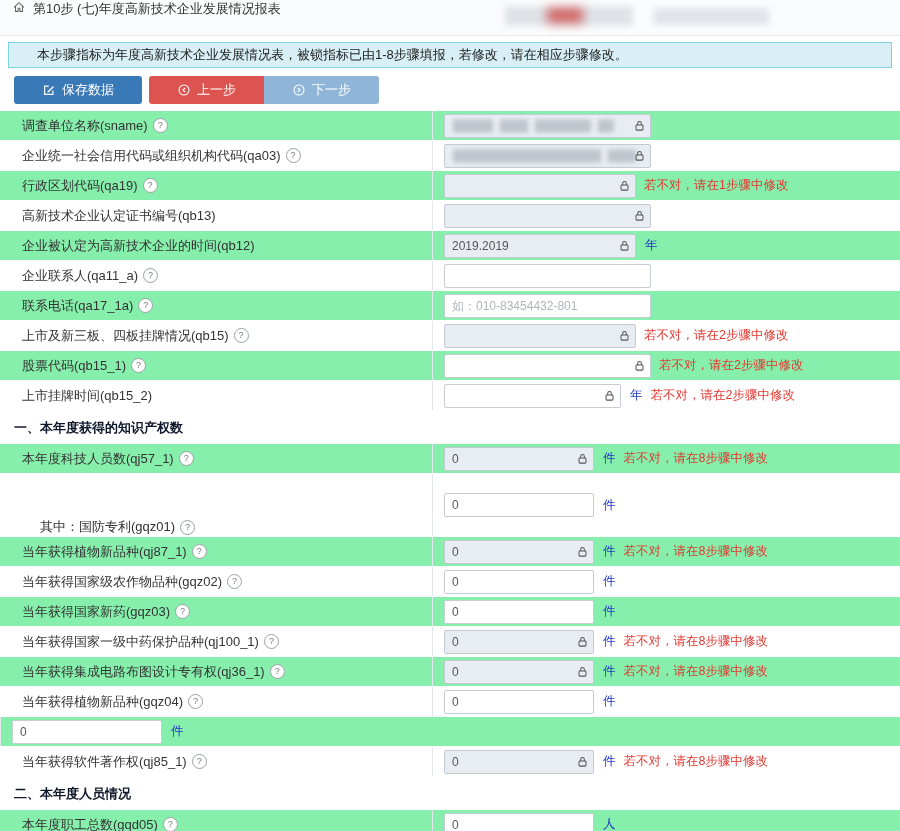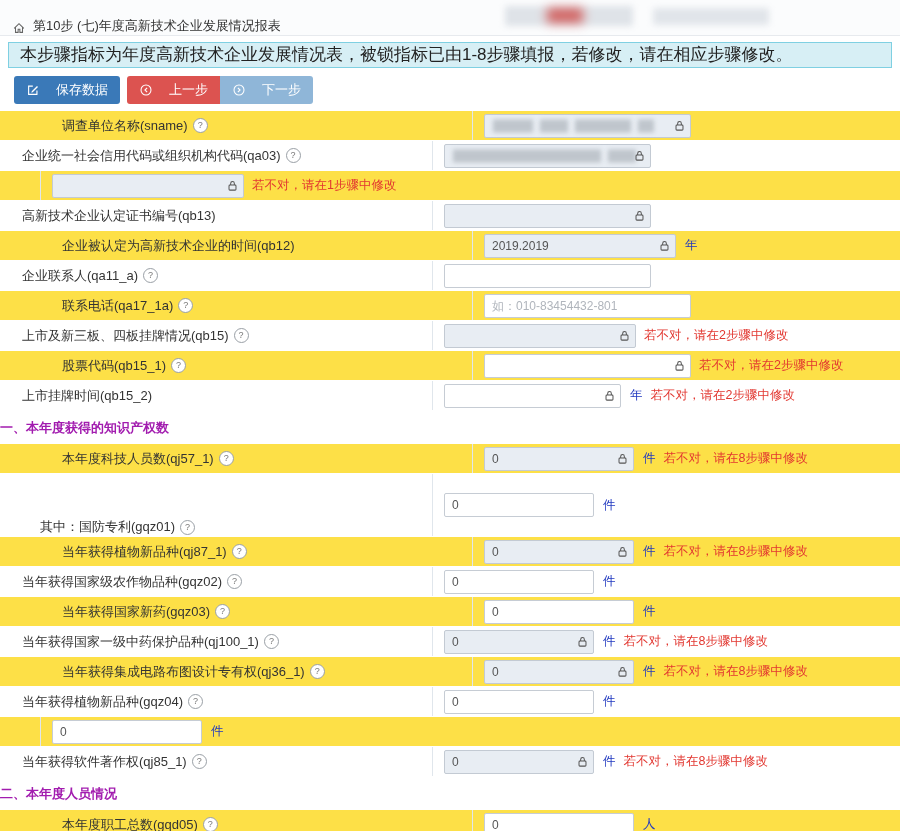--- a/index.html
+++ b/index.html
@@ -2,45 +2,45 @@
 <html><head>
 <meta charset="utf-8">
 <style>
   html,body{margin:0;padding:0;}
   body{
     width:900px;height:831px;overflow:hidden;background:#fff;
     font-family:"Liberation Sans","DejaVu Sans",sans-serif;
     -webkit-font-smoothing:antialiased;
   }
   
-  .titlebar{height:36px;display:flex;align-items:flex-end;padding:0 12px;
+  .titlebar{height:36px;display:flex;align-items:flex-start;padding:0 12px;
     background:#fbfcfd;border-bottom:1px solid #e7eaee;position:relative;box-sizing:border-box;}
   .title{font-size:13px;color:#333;margin-left:7px;}
   .stamp{position:absolute;left:505px;top:6px;display:flex;gap:20px;align-items:center;}
   .stamp .b1{width:128px;height:20px;background:#dfe3e8;filter:blur(3px);border-radius:2px;position:relative;}
   .stamp .b1 .red{position:absolute;left:42px;top:2px;width:36px;height:15px;background:#cf4a47;filter:blur(4px);opacity:.85;}
   .stamp .b2{width:116px;height:17px;background:#e1e5ea;filter:blur(3px);border-radius:2px;}
   
   .notice{margin:6px 8px 8px 8px;background:#d7eff5;border:1px solid #7fd0e2;
-    color:#222;font-size:17px;padding:4px 11px;line-height:16px;}
+    color:#222;font-size:13px;padding:4px 28px;line-height:16px;}
   
   .toolbar{display:flex;align-items:center;margin:0 0 7px 14px;height:28px;}
-  .btn{display:inline-flex;align-items:center;gap:16px;color:#fff;font-size:13px;
-    padding:0 12px;height:28px;border:none;cursor:pointer;font-family:inherit;}
+  .btn{display:inline-flex;align-items:center;gap:6px;color:#fff;font-size:13px;
+    padding:0 28px;height:28px;border:none;cursor:pointer;font-family:inherit;}
   .btn-save{background:#3a79b8;border-radius:3px;margin-right:7px;}
   .btn-prev{background:#dc5350;border-radius:3px 0 0 3px;}
   .btn-next{background:#8fb6d8;border-radius:0 3px 3px 0;}
   .btn svg{flex:none;}
   
   #form{width:900px;}
   .row{display:flex;align-items:stretch;min-height:30px;box-sizing:border-box;}
   .row.field{border-bottom:1px solid #fff;}
-  .row.alt{background:#fde047;padding-left:40px;}
-  .row.section{height:33px;align-items:center;background:#fff;
-    font-weight:bold;font-size:13px;color:#a21caf;}
+  .row.alt{background:#86efac;}
+  .row.section{height:33px;align-items:center;padding-left:14px;background:#fff;
+    font-weight:bold;font-size:13px;color:#0f172a;}
   .lc{width:432px;flex:none;display:flex;align-items:center;gap:5px;
     padding-left:22px;box-sizing:border-box;}
   .row.indent .lc{padding-left:40px;margin-top:44px;}
   .flabel{font-size:13px;color:#333;white-space:nowrap;}
   .help{width:13px;height:13px;border:1px solid #9aa0a6;border-radius:50%;color:#777;
     font-size:9px;line-height:11px;display:inline-flex;align-items:center;justify-content:center;
     flex:none;cursor:pointer;background:#fff;}
   .help::before{content:"?";}
   .vc{flex:1;display:flex;align-items:center;gap:9px;padding-left:11px;
     border-left:1px solid #e0e6ec;box-sizing:border-box;}
@@ -142,20 +142,24 @@
             <span class="blurb" style="width:28px"></span>
           </span>
           <span class="lock"><svg width="11" height="12" viewBox="0 0 12 13">
               <rect x="2.2" y="5.4" width="7.6" height="5.6" rx="1" fill="none" stroke="#555" stroke-width="1.1"></rect>
               <path d="M4 5.4V3.7a2 2 0 0 1 4 0v1.7" fill="none" stroke="#555" stroke-width="1.1"></path>
             </svg></span>
         </span>
       </div>
     </div>
     <div class="row field alt">
+      <div class="lc">
+        <span class="flabel">行政区划代码(qa19)</span>
+        <span class="help"></span>
+      </div>
       <div class="vc">
         <span class="iw w-medium locked haslock">
           <input type="text" disabled="" value="" style="">
           <span class="lock"><svg width="11" height="12" viewBox="0 0 12 13">
               <rect x="2.2" y="5.4" width="7.6" height="5.6" rx="1" fill="none" stroke="#555" stroke-width="1.1"></rect>
               <path d="M4 5.4V3.7a2 2 0 0 1 4 0v1.7" fill="none" stroke="#555" stroke-width="1.1"></path>
             </svg></span>
         </span>
         <span class="note">若不对，请在1步骤中修改</span>
       </div>

